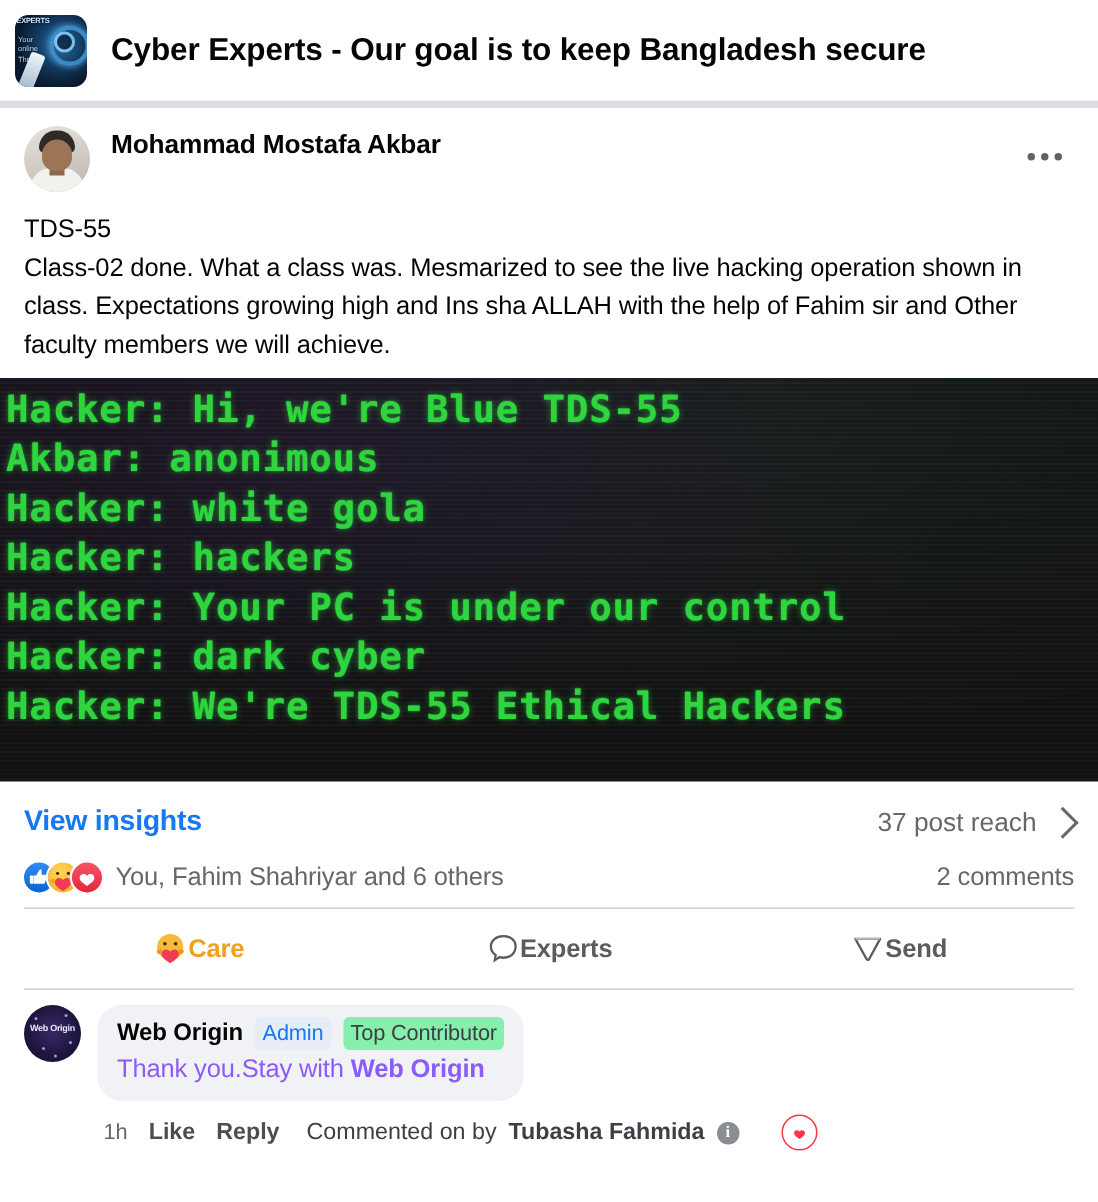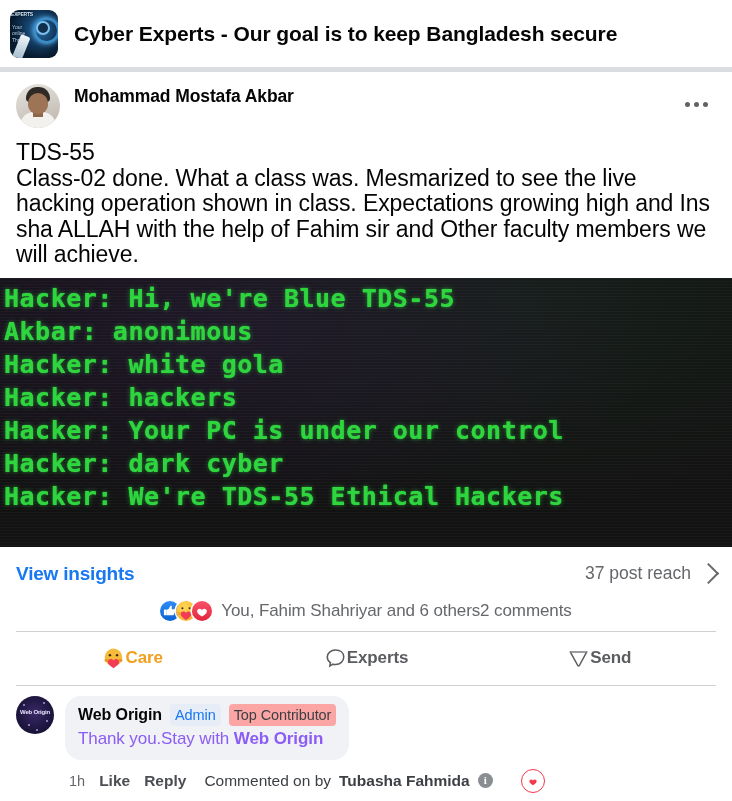--- a/index.html
+++ b/index.html
@@ -196,21 +196,21 @@
   .more-btn i {
     display: block;
     width: 5px;
     height: 5px;
     background: #606266;
     border-radius: 50%;
   }
 
   .post-body {
     padding: 12px 16px 10px 16px;
-    font-size: 23px;
+    font-size: 17px;
     line-height: 25.5px;
     color: #050505;
     letter-spacing: -0.1px;
   }
   .post-body .l1 { margin-bottom: 0; }
 
   
   .terminal {
     width: 732px;
     height: 269px;
@@ -270,21 +270,21 @@
     border-right: 2.2px solid #65676b;
     border-top: 2.2px solid #65676b;
     transform: rotate(45deg);
     display: inline-block;
   }
 
   
   .reaction-row {
     display: flex;
     align-items: center;
-    justify-content: center;
+    justify-content: space-between;
     padding: 2px 16px 10px 16px;
   }
   .react-left {
     display: flex;
     align-items: center;
   }
   .react-icons {
     display: flex;
     align-items: center;
   }
@@ -394,21 +394,21 @@
     letter-spacing: -0.1px;
   }
   .badge {
     font-size: 14.5px;
     padding: 1px 5px;
     border-radius: 4px;
     letter-spacing: -0.1px;
     white-space: nowrap;
   }
   .badge-admin { color: #1877f2; background: #e7edf6; }
-  .badge-top { color: #3c3f44; background: #fca5a5; }
+  .badge-top { color: #3c3f44; background: #86efac; }
   .bubble-text {
     font-size: 17px;
     color: #8b5cf6;
     margin-top: 1px;
     line-height: 24px;
     letter-spacing: -0.1px;
   }
   .bubble-text b { font-weight: bold; }
   .cmt-actions {
     display: flex;

